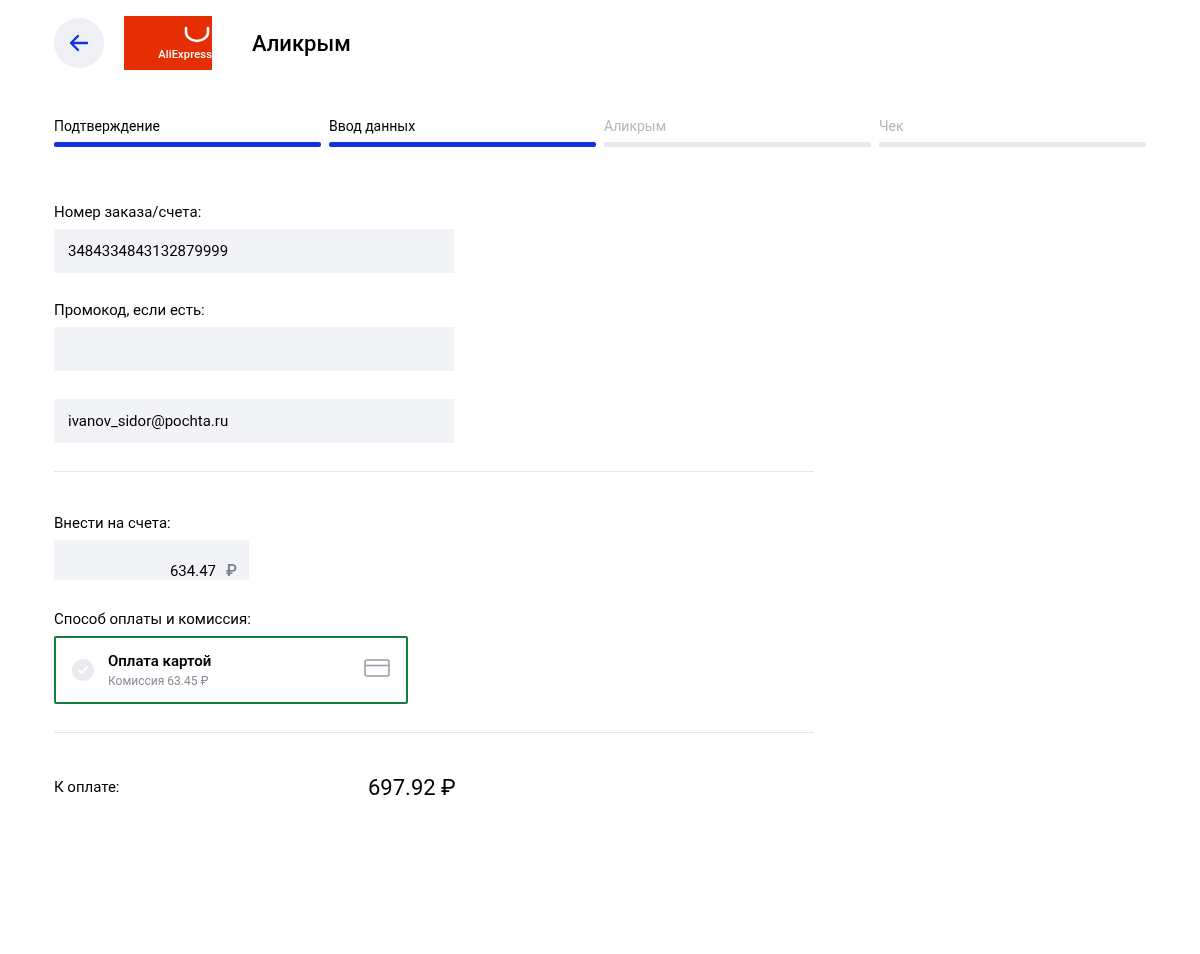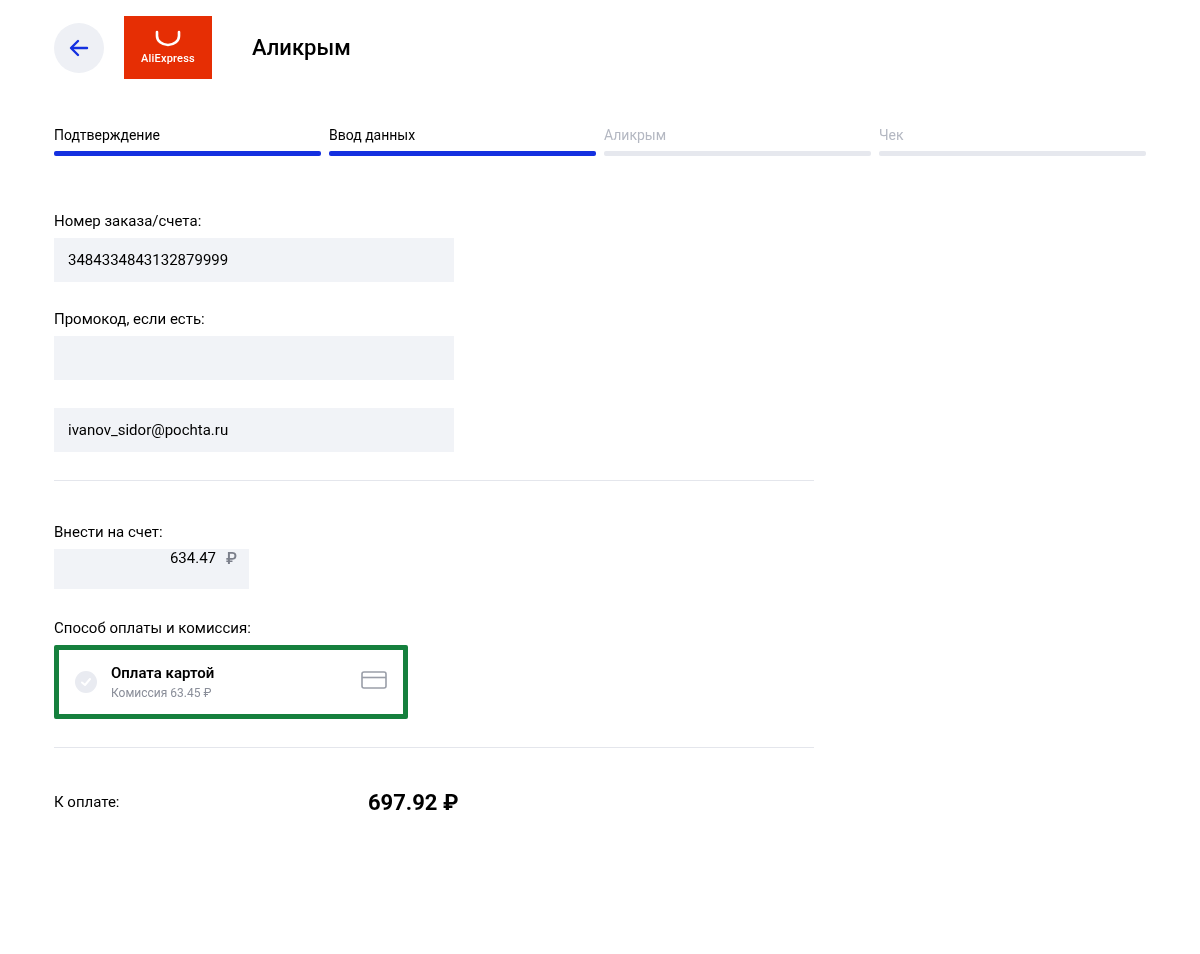--- a/index.html
+++ b/index.html
@@ -25,25 +25,25 @@
     border-radius: 50%;
     background: #eef0f5;
     display: flex;
     align-items: center;
     justify-content: center;
     cursor: pointer;
     flex-shrink: 0;
   }
   .logo {
     width: 88px;
-    height: 63px;
+    height: 54px;
     background: #e62e04;
     display: flex;
     flex-direction: column;
-    align-items: center;
+    align-items: flex-end;
     justify-content: center;
     color: #fff;
     flex-shrink: 0;
     position: relative;
   }
   .logo svg { display: block; }
   .logo-text {
     font-size: 11px;
     font-weight: 500;
     letter-spacing: 0.2px;
@@ -104,32 +104,32 @@
     width: 760px;
   }
 
   
   .amount-row { margin-bottom: 30px; }
   .amount-box {
     width: 195px;
     height: 40px;
     background: #f1f3f7;
     display: flex;
-    align-items: flex-start;
+    align-items: flex-end;
     justify-content: flex-end;
     padding: 0 12px;
     gap: 10px;
     font-size: 15px;
   }
   .amount-box .rub { color: #7b7f8a; font-size: 16px; font-weight: 500; }
 
   
   .pay-method {
     width: 354px;
-    border: 5px solid #15803d;
+    border: 2px solid #15803d;
     border-radius: 2px;
     padding: 14px 16px;
     display: flex;
     align-items: center;
     gap: 14px;
   }
   .pm-check {
     width: 22px; height: 22px;
     border-radius: 50%;
     background: #e9ebf1;
@@ -142,21 +142,21 @@
   .pm-card-icon { color: #8a8e99; }
 
   
   .total-row {
     display: flex;
     align-items: center;
     margin-top: 2px;
     gap: 22px;
   }
   .total-label { font-size: 15px; width: 292px; }
-  .total-value { font-size: 22px; font-weight: 700; }
+  .total-value { font-size: 22px; font-weight: 400; }
 
   
   .buttons {
     display: flex;
     gap: 24px;
     margin-top: 56px;
     justify-content: center;
     width: 760px;
   }
   .btn {
@@ -232,21 +232,21 @@
     <input class="field-input" readonly="" value="" style="">
   </div>
 
   <div class="field">
     <input class="field-input" readonly="" value="ivanov_sidor@pochta.ru" style="">
   </div>
 
   <hr class="divider">
 
   <div class="field amount-row">
-    <div class="field-label">Внести на счет:</div>
+    <div class="field-label">Внести на счета:</div>
     <div class="amount-box">
       <span>634.47</span>
       <span class="rub">₽</span>
     </div>
   </div>
 
   <div class="field">
     <div class="field-label">Способ оплаты и комиссия:</div>
     <div class="pay-method">
       <div class="pm-check">

